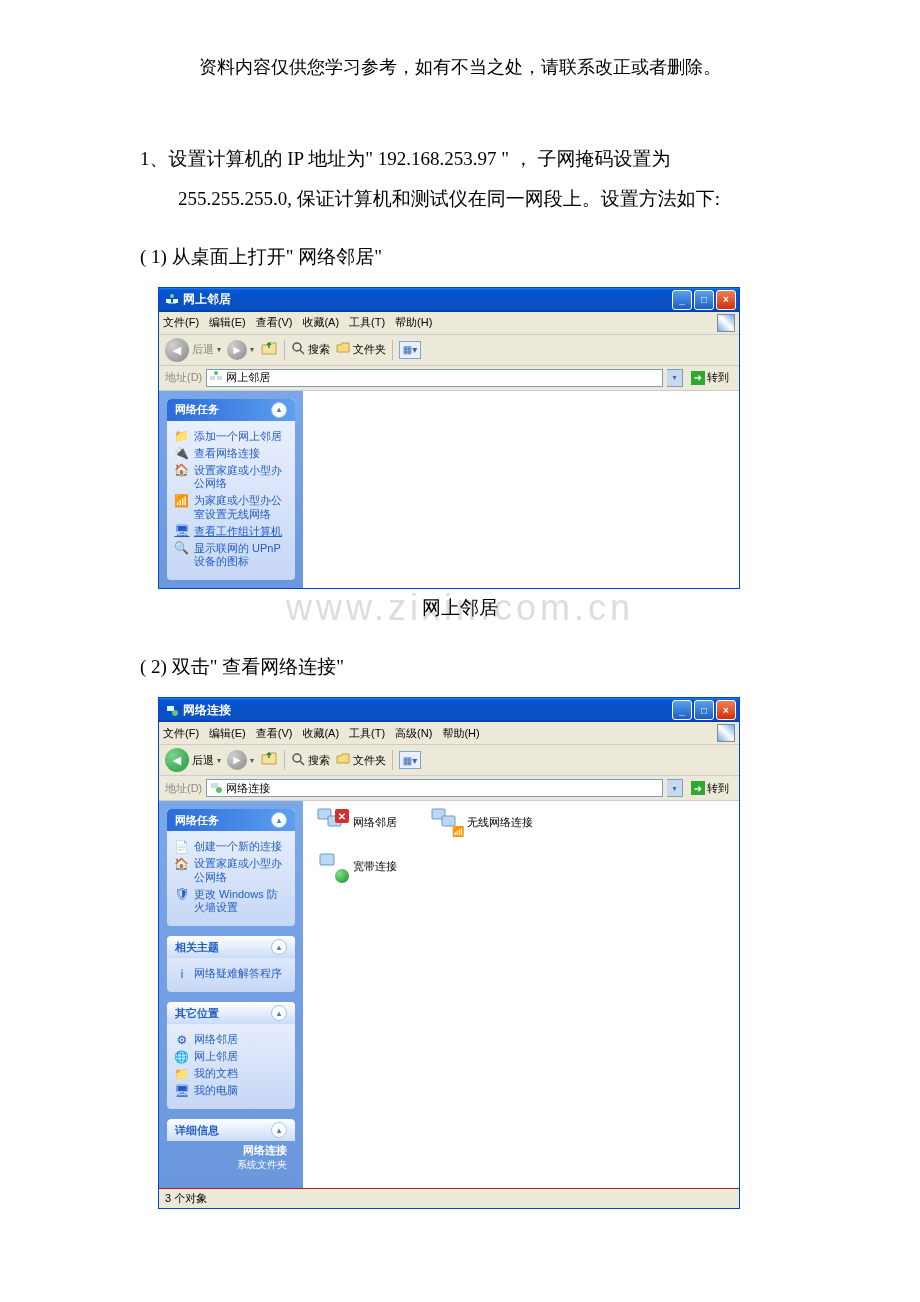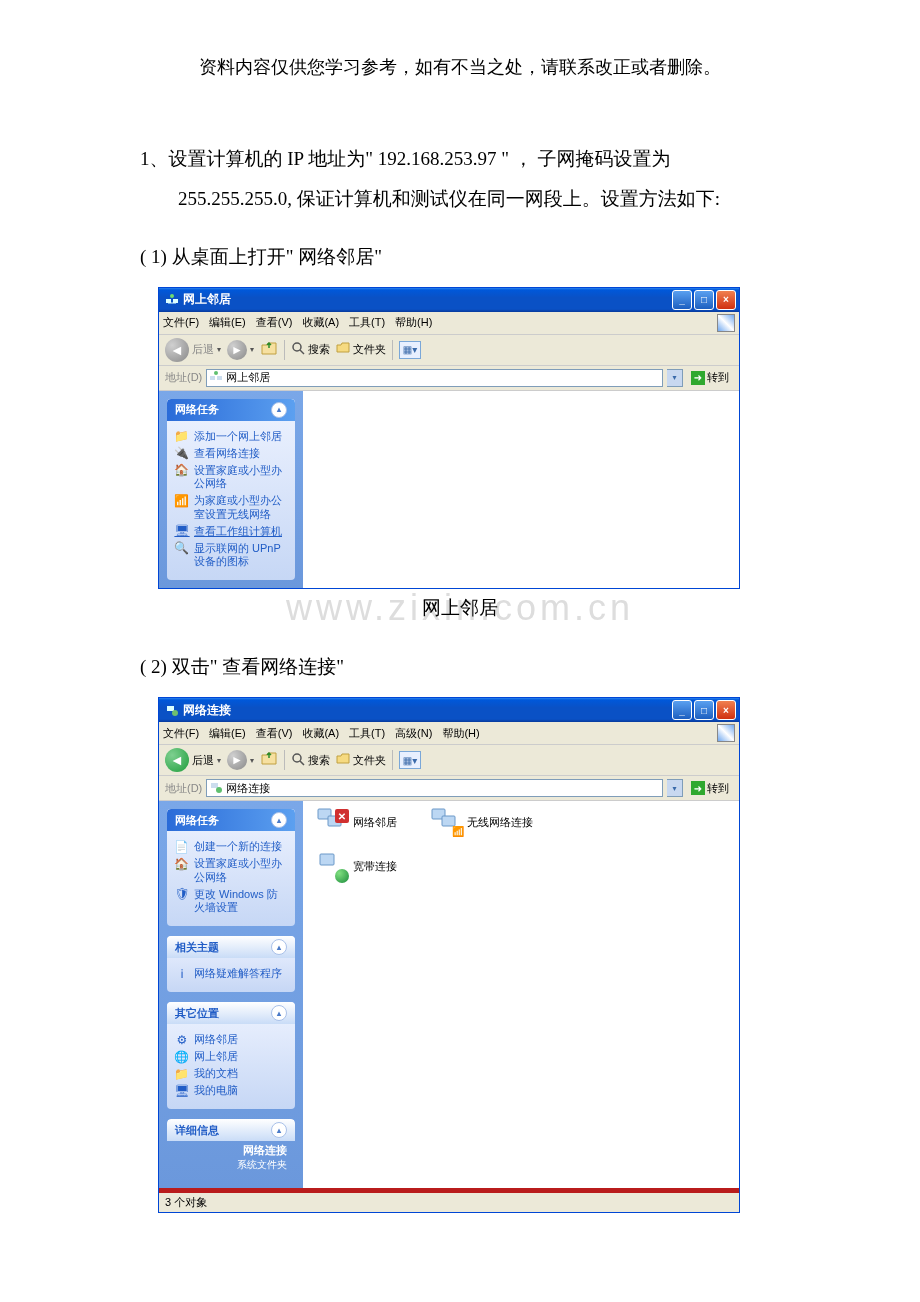--- a/index.html
+++ b/index.html
@@ -285,21 +285,21 @@
   }
   .globe-overlay {
     position: absolute; right: -2px; bottom: -2px;
     width: 14px; height: 14px;
     background: radial-gradient(circle at 30% 30%, #80e080, #1a8a3a);
     border-radius: 50%;
   }
 
   .xp-status {
     background: #ece9d8;
-    border-top: 5px solid #b91c1c;
+    border-top: 1px solid #b91c1c;
     padding: 2px 6px;
     font-size: 11px;
     color: #000;
   }
 
   .icon-net-places { color: #3a80d0; }
   .icon-net-conn { color: #3a80d0; }
 </style>
 </head>
 <body>

